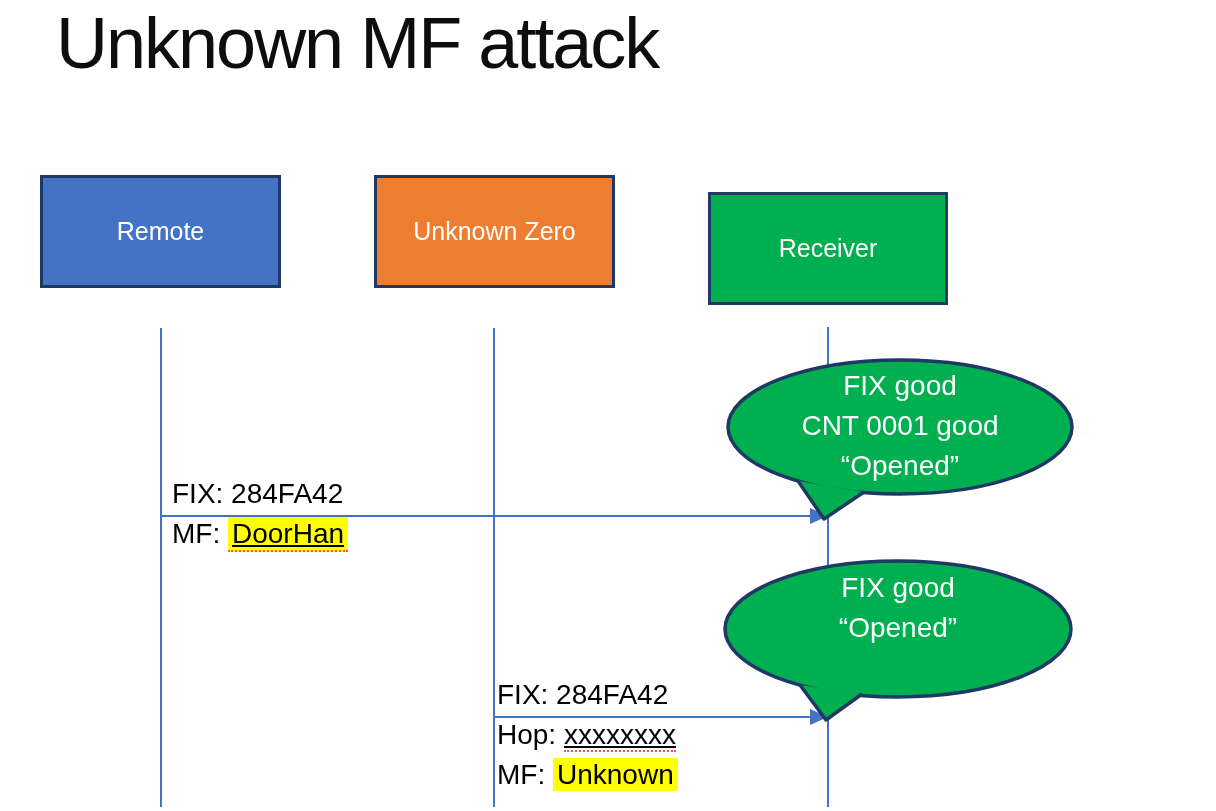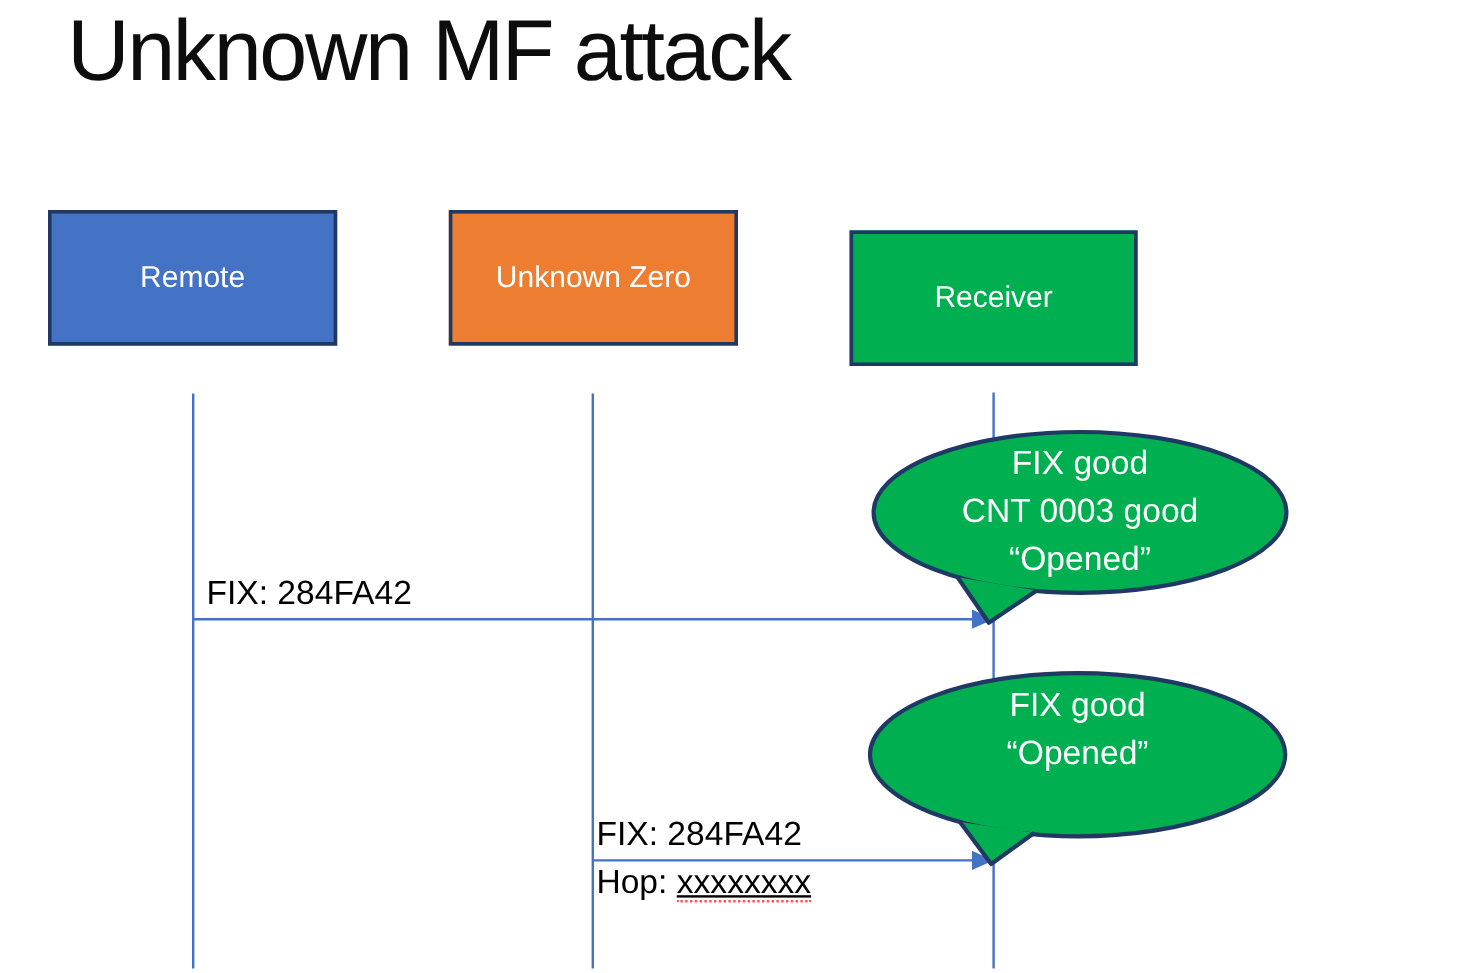--- a/index.html
+++ b/index.html
@@ -72,30 +72,32 @@
     </g>
 
     <g>
       <ellipse cx="898" cy="629" rx="173" ry="68" stroke-width="3.5" fill="#00B050" stroke="#1F3864"></ellipse>
       <path d="M 800 685 L 826 720 L 862 694" stroke-width="3.5" stroke-linejoin="round" fill="#00B050" stroke="#1F3864"></path>
     </g>
   </svg>
 
   <div class="msg-text msg-1" style="color: rgb(0, 0, 0);">
     <div>FIX: 284FA42</div>
+    <div><span>MF: </span><span class="hl flagged" style="background-color: rgb(255, 255, 0); border-bottom-color: rgb(255, 80, 80);">DoorHan</span></div>
   </div>
 
   <div class="msg-text msg-2" style="color: rgb(0, 0, 0);">
     <div>FIX: 284FA42</div>
     <div><span>Hop: </span><span class="flagged" style="border-bottom-color: rgb(255, 80, 80);">xxxxxxxx</span></div>
+    <div><span>MF: </span><span class="hl" style="background-color: rgb(255, 255, 0);">Unknown</span></div>
   </div>
 
   <div class="callout-text callout-1" style="color: rgb(255, 255, 255);">
     <div>FIX good</div>
-    <div>CNT 0003 good</div>
+    <div>CNT 0001 good</div>
     <div>“Opened”</div>
   </div>
 
   <div class="callout-text callout-2" style="color: rgb(255, 255, 255);">
     <div>FIX good</div>
     <div>“Opened”</div>
   </div>
 
 </div>
 

